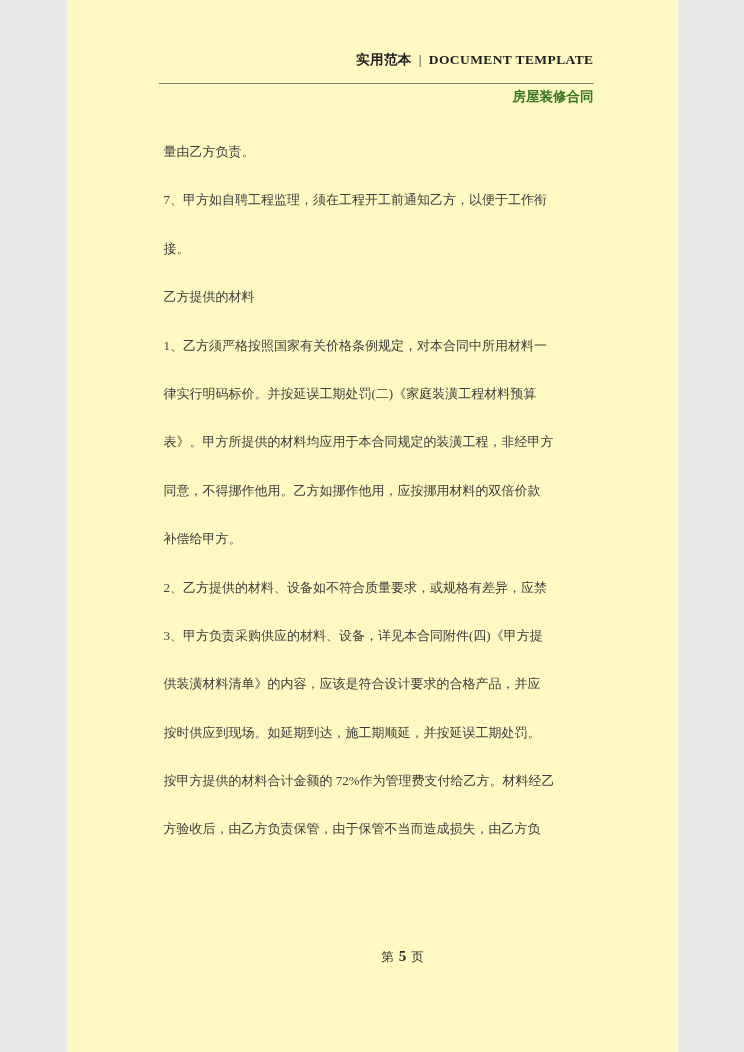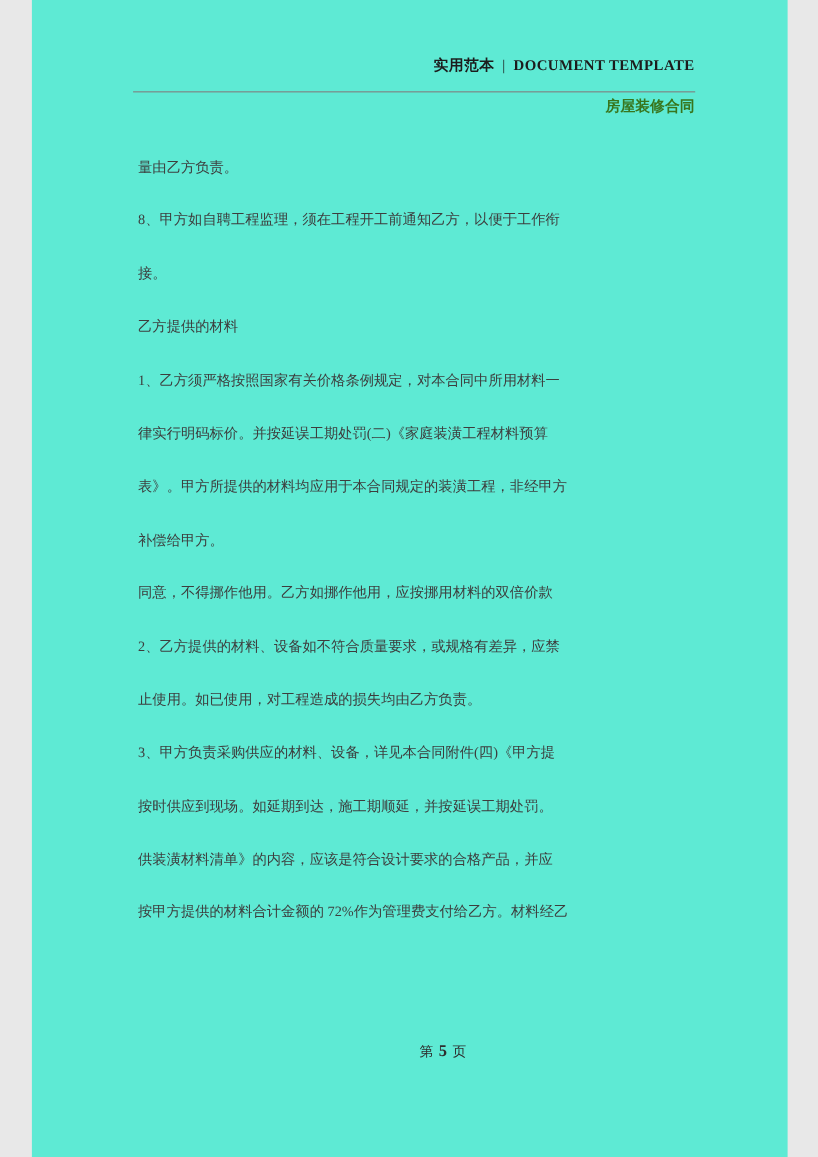--- a/index.html
+++ b/index.html
@@ -1,21 +1,21 @@
 <!DOCTYPE html>
 <html><head>
 <meta charset="utf-8">
 <style>
   html, body { margin: 0; padding: 0; background: #e8e8e8; }
   .page {
     position: relative;
-    width: 687px;
+    width: 611px;
     height: 1052px;
     margin: 0 auto;
-    background: #5eead4;
+    background: #fef9c3;
     font-family: "Liberation Serif", serif;
     overflow: hidden;
   }
   .header-text {
     position: absolute;
     top: 51px;
     right: 84px;
     font-size: 13.5px;
     font-weight: bold;
     color: #1c1c1c;
@@ -84,33 +84,33 @@
   <div class="header-text">
     <span>实用范本</span><span class="sep">|</span><span>DOCUMENT TEMPLATE</span>
   </div>
 
   <div class="header-rule" style="border-top-color: rgb(127, 127, 127);"></div>
 
   <div class="doc-title" style="color: rgb(56, 118, 29);">房屋装修合同</div>
 
   <div class="body-text">
     <div class="line">量由乙方负责。</div>
-    <div class="line">8、甲方如自聘工程监理，须在工程开工前通知乙方，以便于工作衔</div>
+    <div class="line">7、甲方如自聘工程监理，须在工程开工前通知乙方，以便于工作衔</div>
     <div class="line">接。</div>
     <div class="line">乙方提供的材料</div>
     <div class="line">1、乙方须严格按照国家有关价格条例规定，对本合同中所用材料一</div>
     <div class="line">律实行明码标价。并按延误工期处罚(二)《家庭装潢工程材料预算</div>
     <div class="line">表》。甲方所提供的材料均应用于本合同规定的装潢工程，非经甲方</div>
+    <div class="line">同意，不得挪作他用。乙方如挪作他用，应按挪用材料的双倍价款</div>
     <div class="line">补偿给甲方。</div>
-    <div class="line">同意，不得挪作他用。乙方如挪作他用，应按挪用材料的双倍价款</div>
     <div class="line">2、乙方提供的材料、设备如不符合质量要求，或规格有差异，应禁</div>
-    <div class="line">止使用。如已使用，对工程造成的损失均由乙方负责。</div>
     <div class="line">3、甲方负责采购供应的材料、设备，详见本合同附件(四)《甲方提</div>
+    <div class="line">供装潢材料清单》的内容，应该是符合设计要求的合格产品，并应</div>
     <div class="line">按时供应到现场。如延期到达，施工期顺延，并按延误工期处罚。</div>
-    <div class="line">供装潢材料清单》的内容，应该是符合设计要求的合格产品，并应</div>
     <div class="line">按甲方提供的材料合计金额的 72%作为管理费支付给乙方。材料经乙</div>
+    <div class="line">方验收后，由乙方负责保管，由于保管不当而造成损失，由乙方负</div>
   </div>
 
   <div class="footer">
     <span>第</span><span class="pagenum">5</span><span>页</span>
   </div>
 
 </div>
 
 </body></html>

